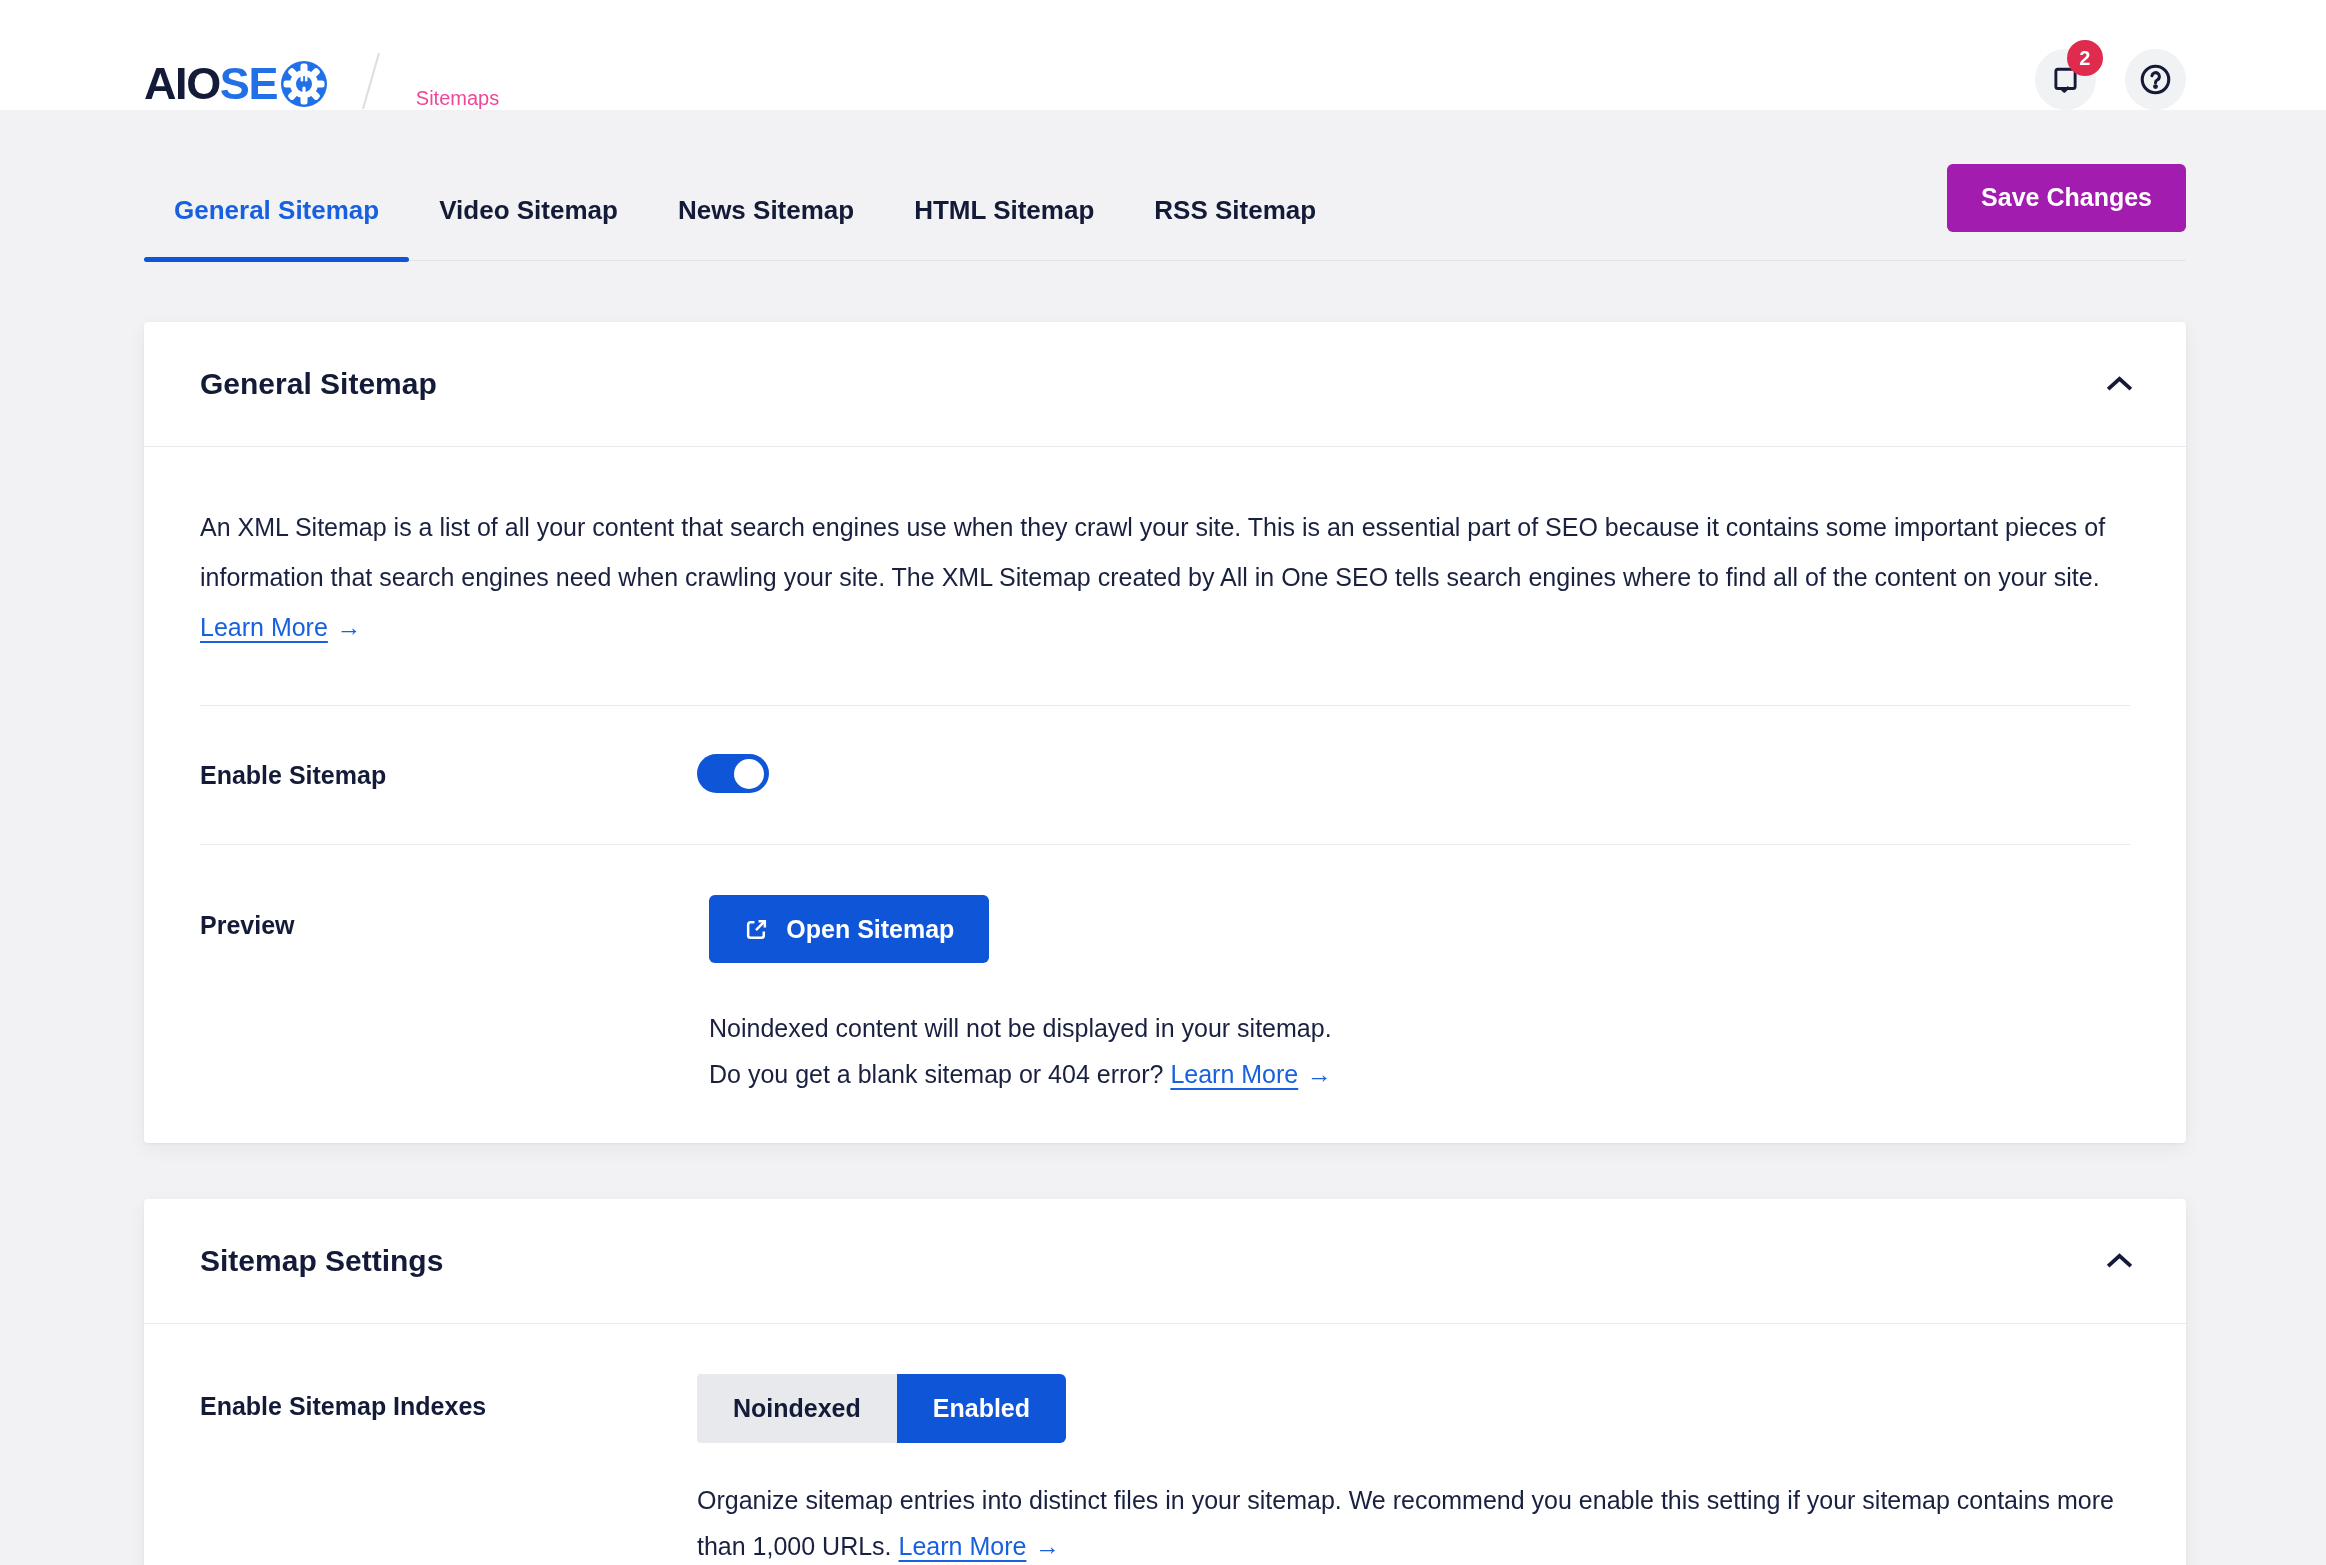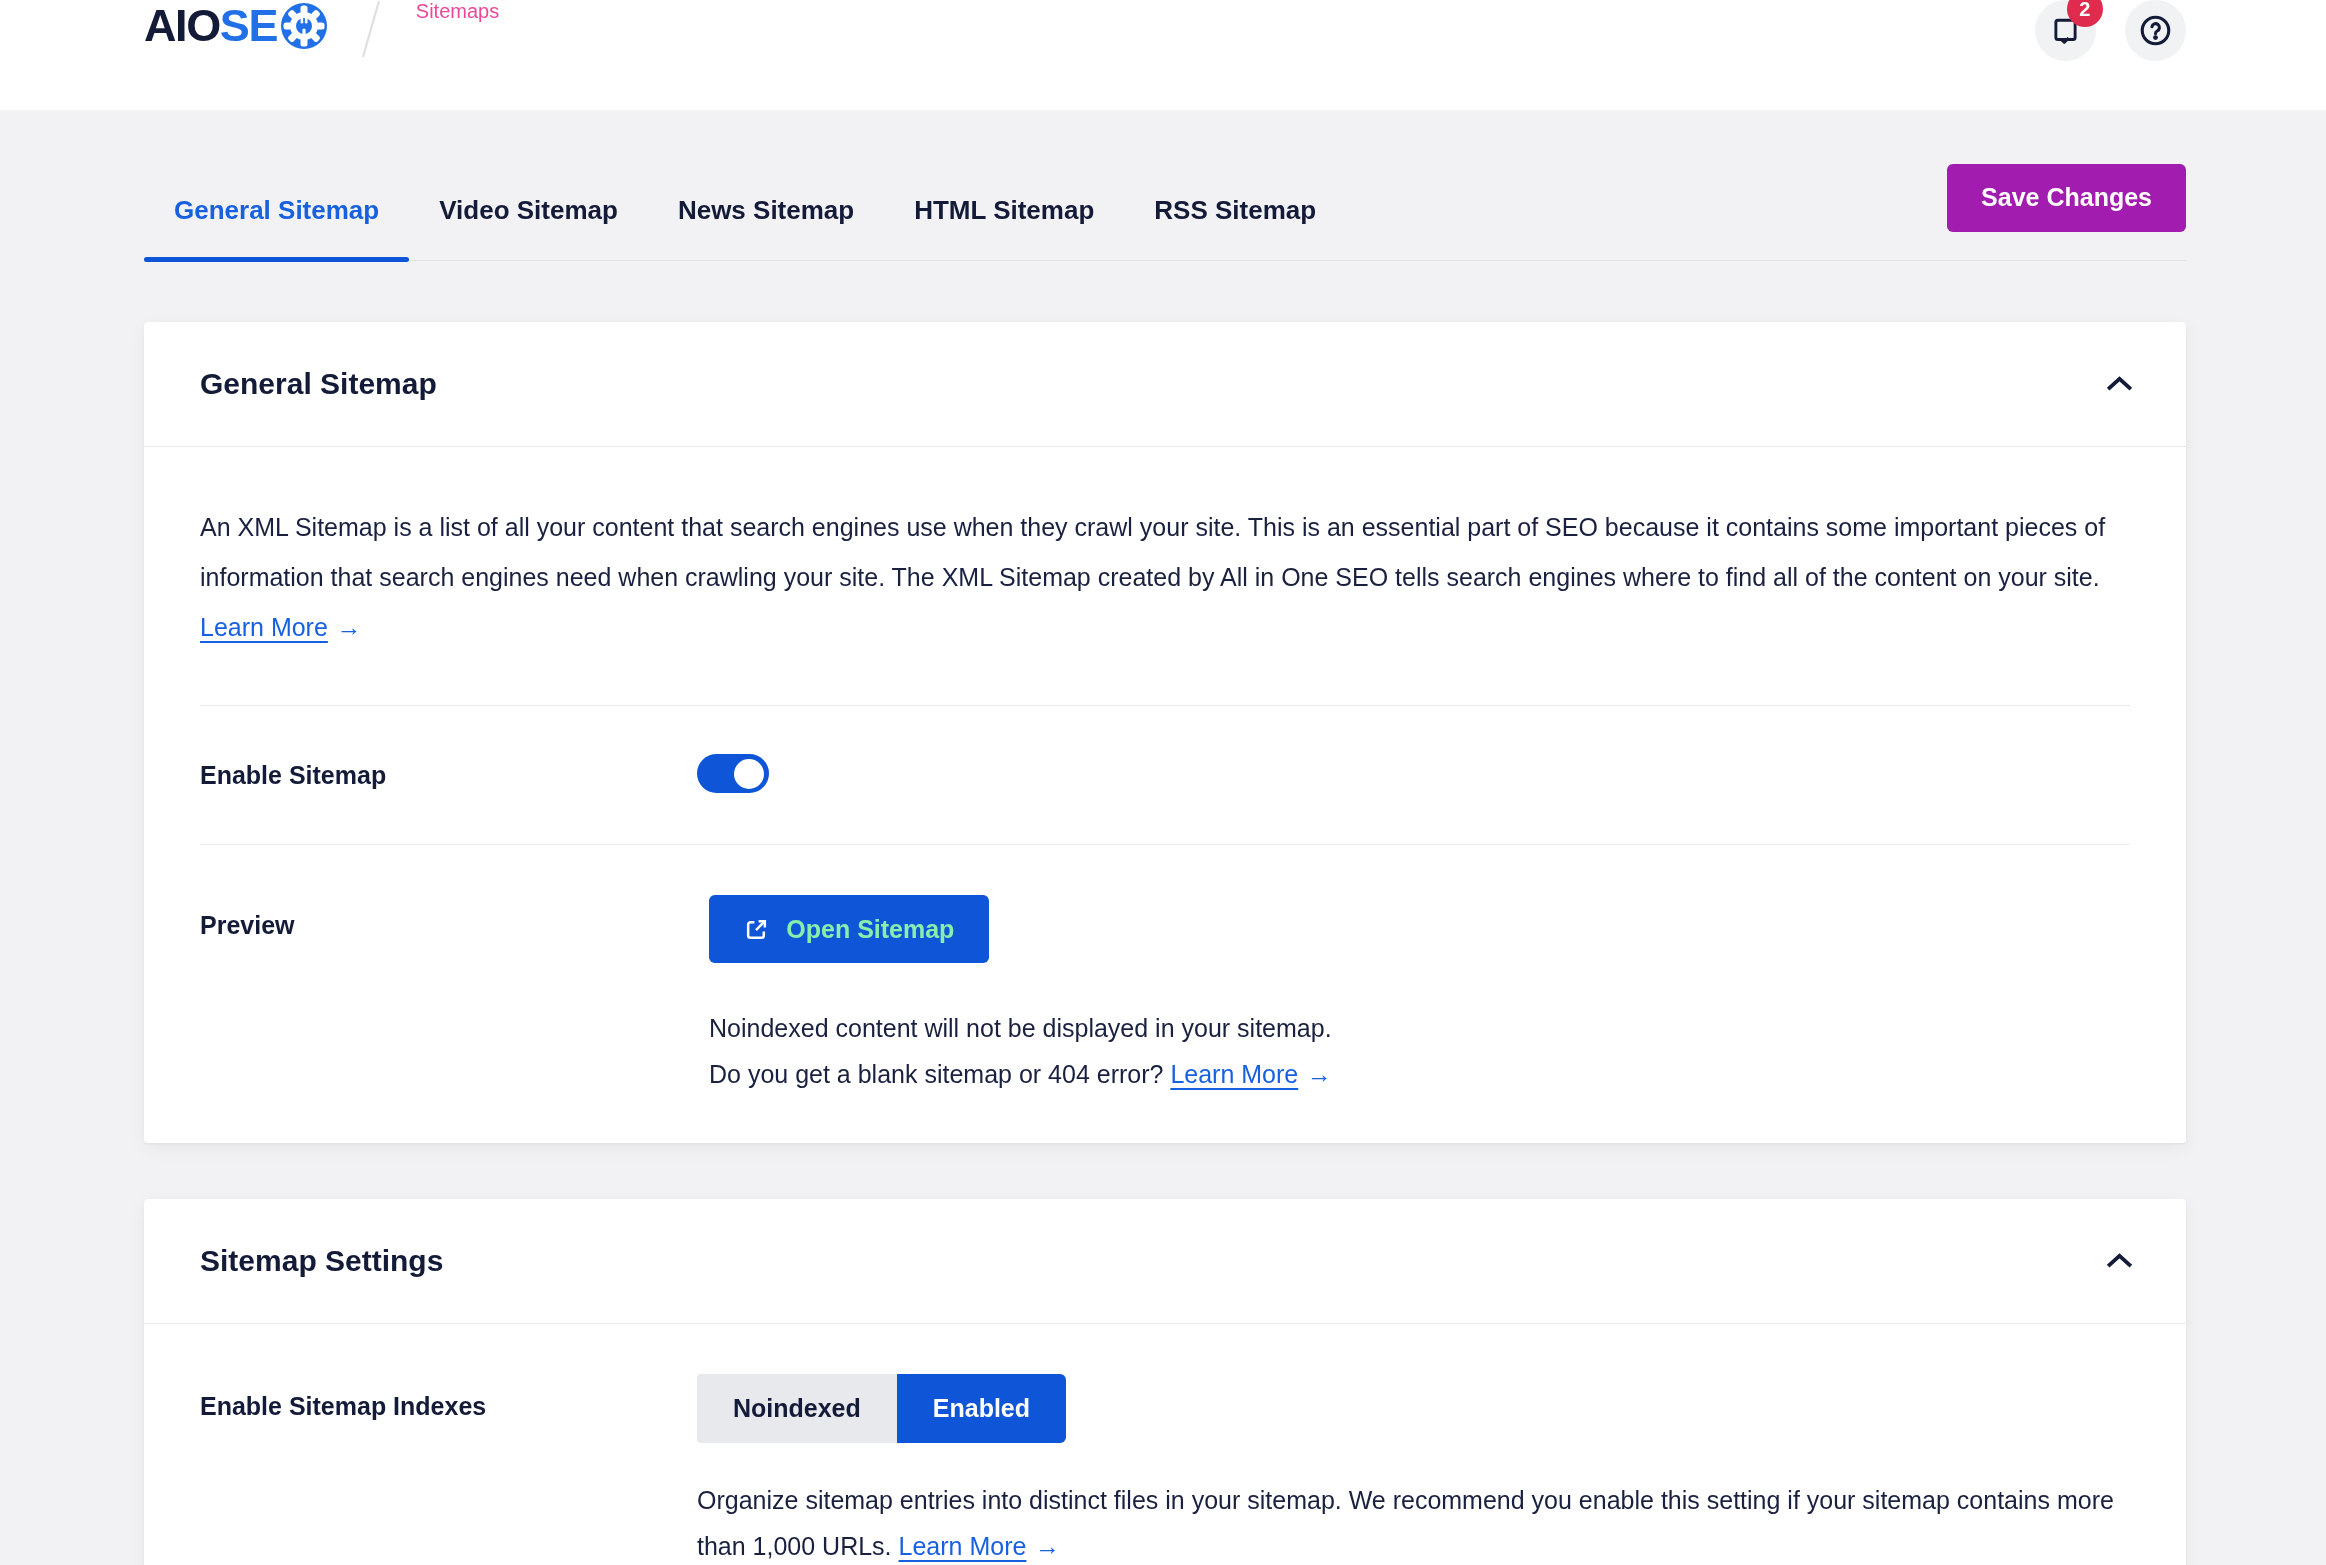--- a/index.html
+++ b/index.html
@@ -6,21 +6,21 @@
   html,body { width:2327px; }
   body {
     height:1566px; overflow:hidden;
     background:#f2f2f4;
     font-family:"Liberation Sans", sans-serif;
     color:#141b38;
   }
   
   .topbar {
     height:110px; background:#ffffff;
-    display:flex; align-items:flex-start;
+    display:flex; align-items:flex-end;
     padding:0 141px 0 144px;
   }
   .logo { display:flex; align-items:center; font-weight:800; font-size:45px; letter-spacing:-1.4px; }
   .logo .p1 { color:#141b38; }
   .logo .p2 { color:#2270e7; }
   .logo .gear { margin-left:2.9px; display:flex; }
   .crumb-sep { width:1.9px; height:58px; background:#dcdee3; transform:rotate(16deg); margin:0 44px 0 42px; }
   .page-title { font-size:20px; font-weight:400; color:#ec4899; }
   .topbar-right { margin-left:auto; display:flex; align-items:center; gap:29px; }
   .icon-btn {
@@ -91,21 +91,21 @@
     position:relative; cursor:pointer; display:inline-block;
   }
   .toggle .knob {
     position:absolute; top:4.8px; right:4.8px; width:30px; height:30px;
     border-radius:50%; background:#fff;
   }
   
   .primary-btn {
     height:68px; padding:0 35px;
     display:inline-flex; align-items:center; gap:17.3px;
-    background:#0f55d8; color:#86efac;
+    background:#0f55d8; color:#ffffff;
     font-family:"Liberation Sans", sans-serif;
     font-size:25px; font-weight:700;
     border:none; border-radius:5.8px; cursor:pointer;
   }
   .note { font-size:25px; line-height:46px; color:#1a2140; }
   .note-block { margin-top:42px; }
   
   .link { color:#1760df; cursor:pointer; text-decoration:none; white-space:nowrap; }
   .link .link-text { text-decoration:underline; text-underline-offset:4.8px; }
   .link .arrow { margin-left:8.6px; text-decoration:none; display:inline-block; }

